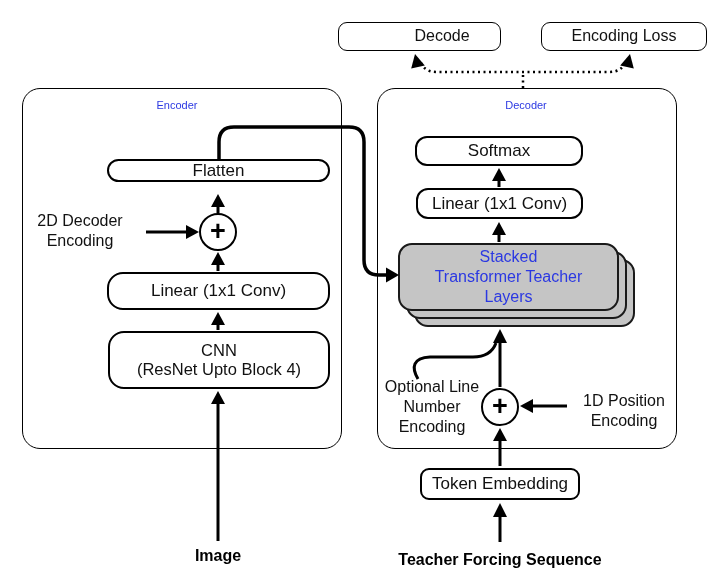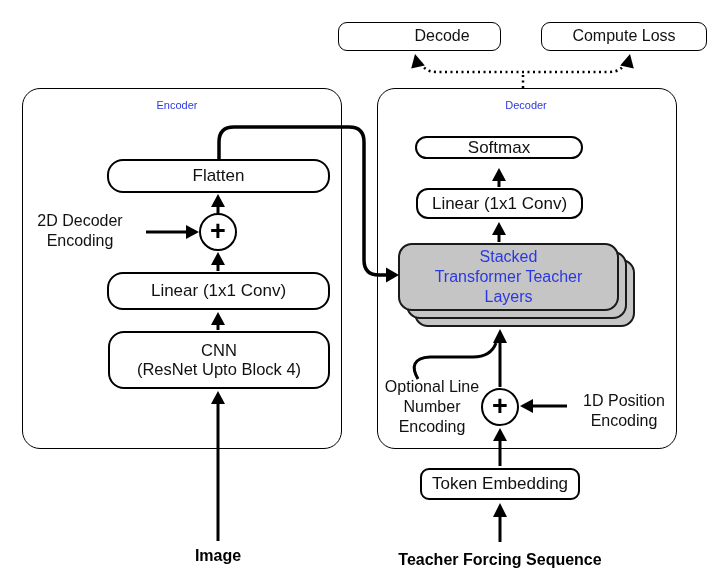--- a/index.html
+++ b/index.html
@@ -48,27 +48,27 @@
 </style>
 </head>
 <body>
 
 <div id="canvas">
 
   <div class="box small-box" style="left:338px;top:22px;width:163px;height:29px;border-width:1.5px;padding-left:45px;">
     <span>Decode</span>
   </div>
   <div class="box small-box" style="left:541px;top:22px;width:166px;height:29px;border-width:1.5px;">
-    <span>Compute Loss</span>
+    <span>Encoding Loss</span>
   </div>
 
   <div class="box container-box" style="left:22px;top:88px;width:320px;height:361px;"></div>
   <div class="title" style="left:107px;top:99px;width:140px;">Encoder</div>
 
-  <div class="box pill" style="left:107px;top:159px;width:223px;height:34px;">
+  <div class="box pill" style="left:107px;top:159px;width:223px;height:23px;">
     <span>Flatten</span>
   </div>
 
   <div class="freetext" style="left:20px;top:211px;width:120px;">
     <span>2D Decoder</span><br>
     <span>Encoding</span>
   </div>
 
   <div class="plus-circle" style="left:199px;top:213px;">
     <span>+</span>
@@ -83,21 +83,21 @@
       <span>CNN</span><br>
       <span>(ResNet Upto Block 4)</span>
     </span>
   </div>
 
   <div class="io-label" style="left:158px;top:547px;width:120px;">Image</div>
 
   <div class="box container-box" style="left:377px;top:88px;width:300px;height:361px;"></div>
   <div class="title" style="left:456px;top:99px;width:140px;">Decoder</div>
 
-  <div class="box" style="left:415px;top:136px;width:168px;height:23px;border-radius:12px;">
+  <div class="box" style="left:415px;top:136px;width:168px;height:30px;border-radius:12px;">
     <span>Softmax</span>
   </div>
 
   <div class="box" style="left:416px;top:188px;width:167px;height:31px;border-radius:12px;">
     <span>Linear (1x1 Conv)</span>
   </div>
 
   <div class="stack-layer" style="left:414px;top:259px;"></div>
   <div class="stack-layer" style="left:406px;top:251px;"></div>
   <div class="stack-layer" style="left:398px;top:243px;"></div>

